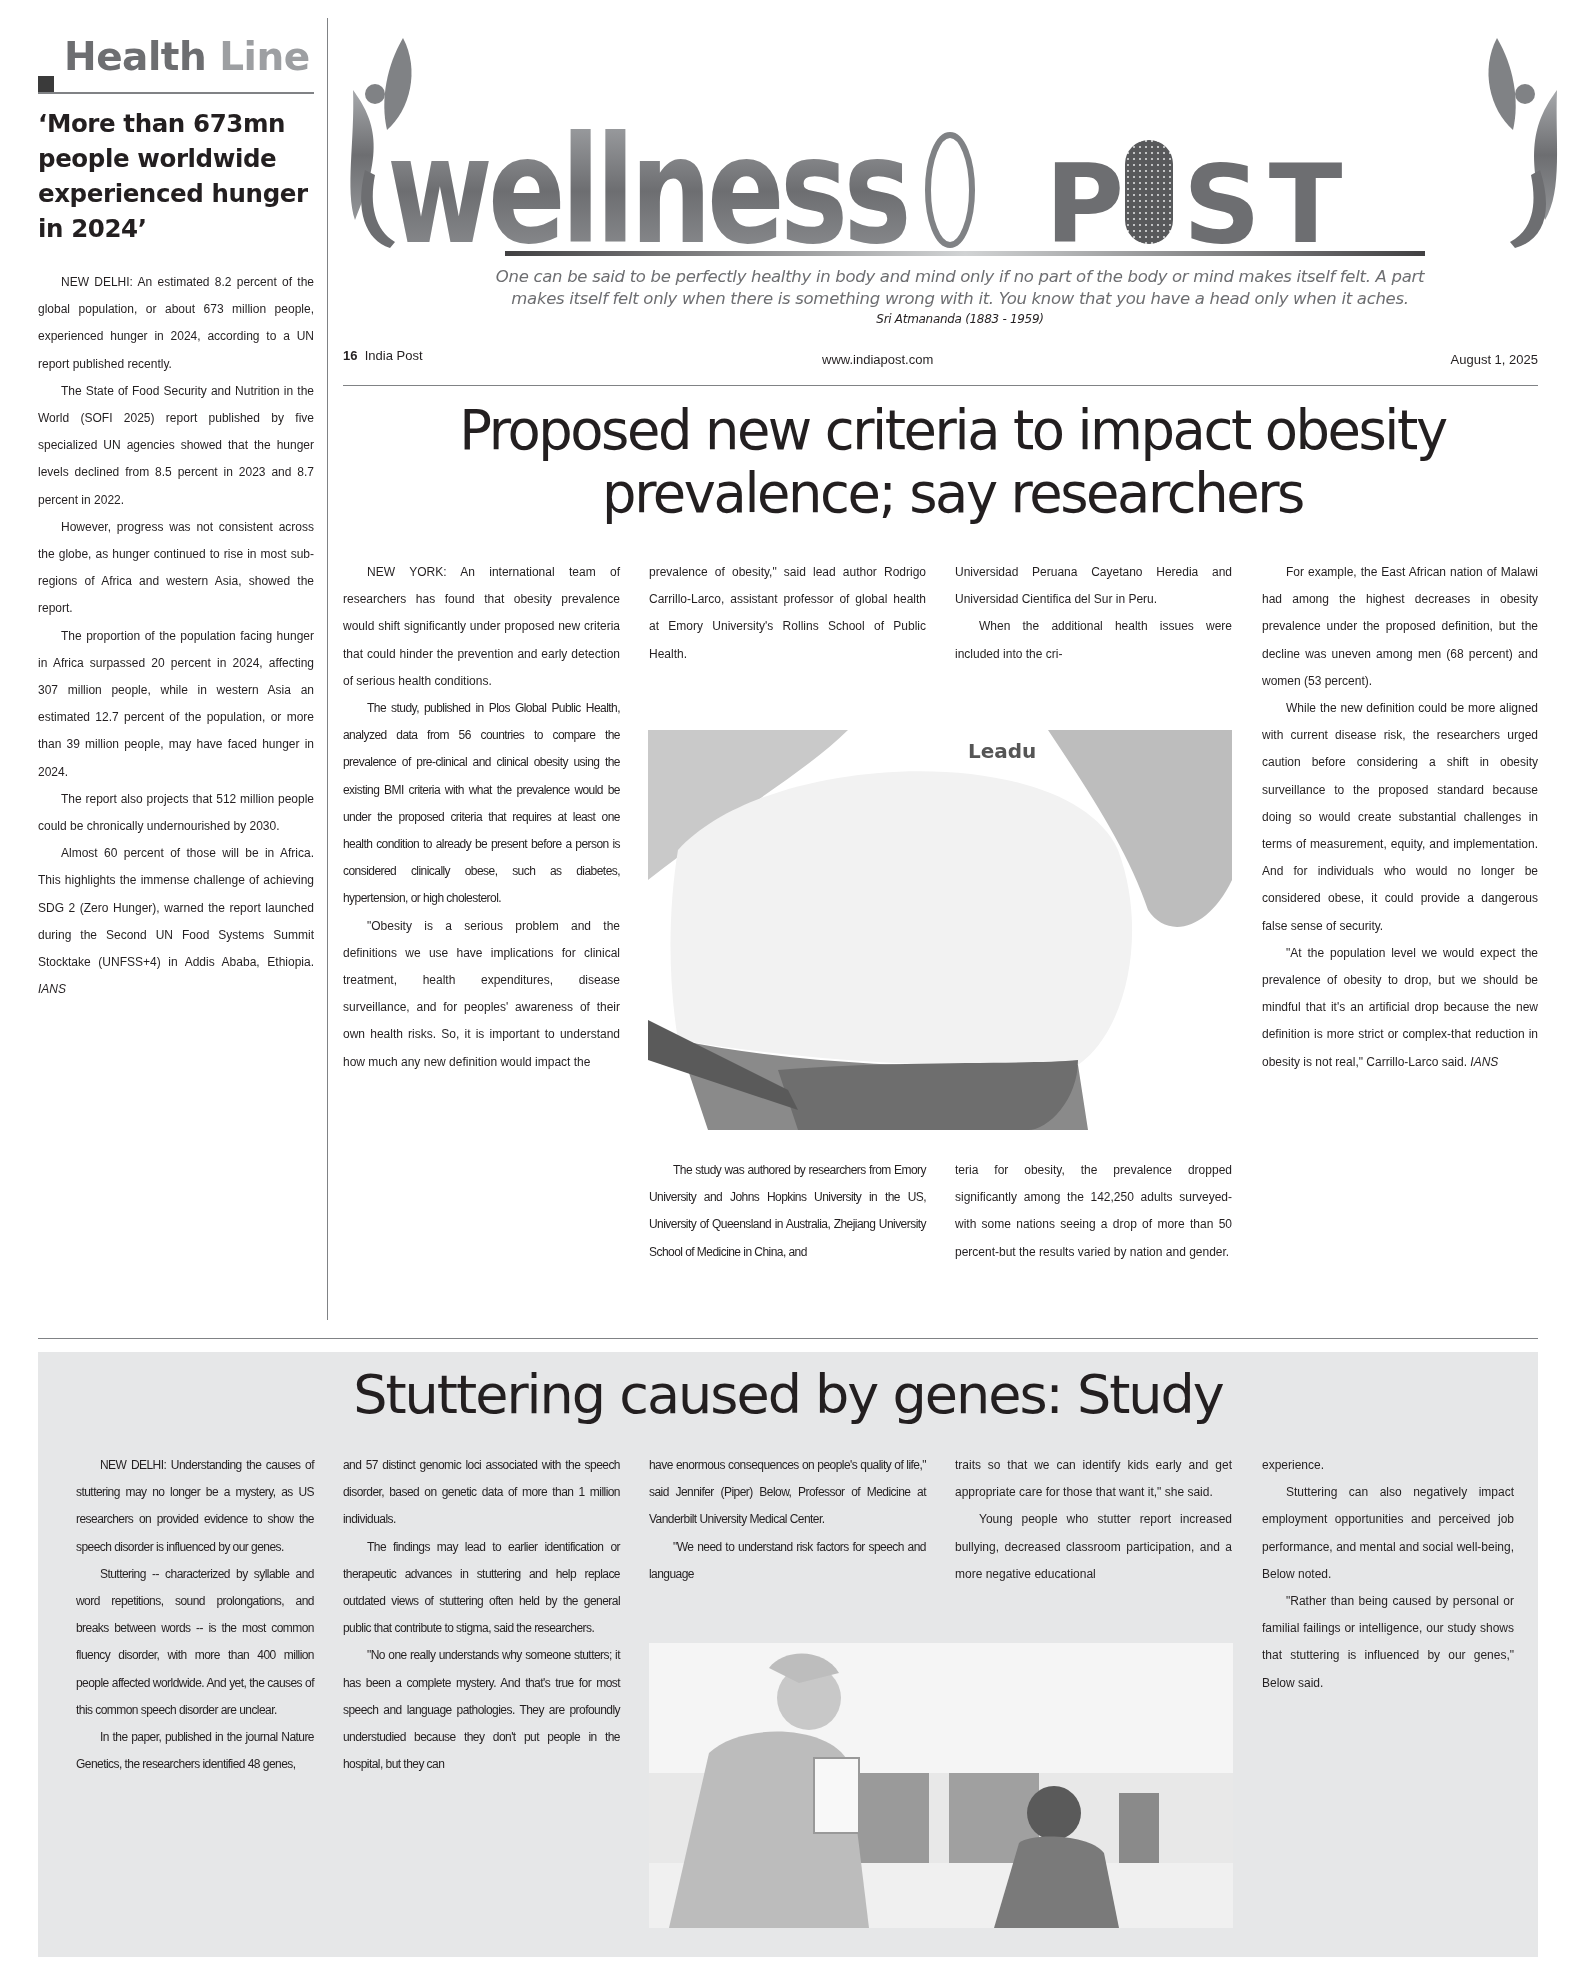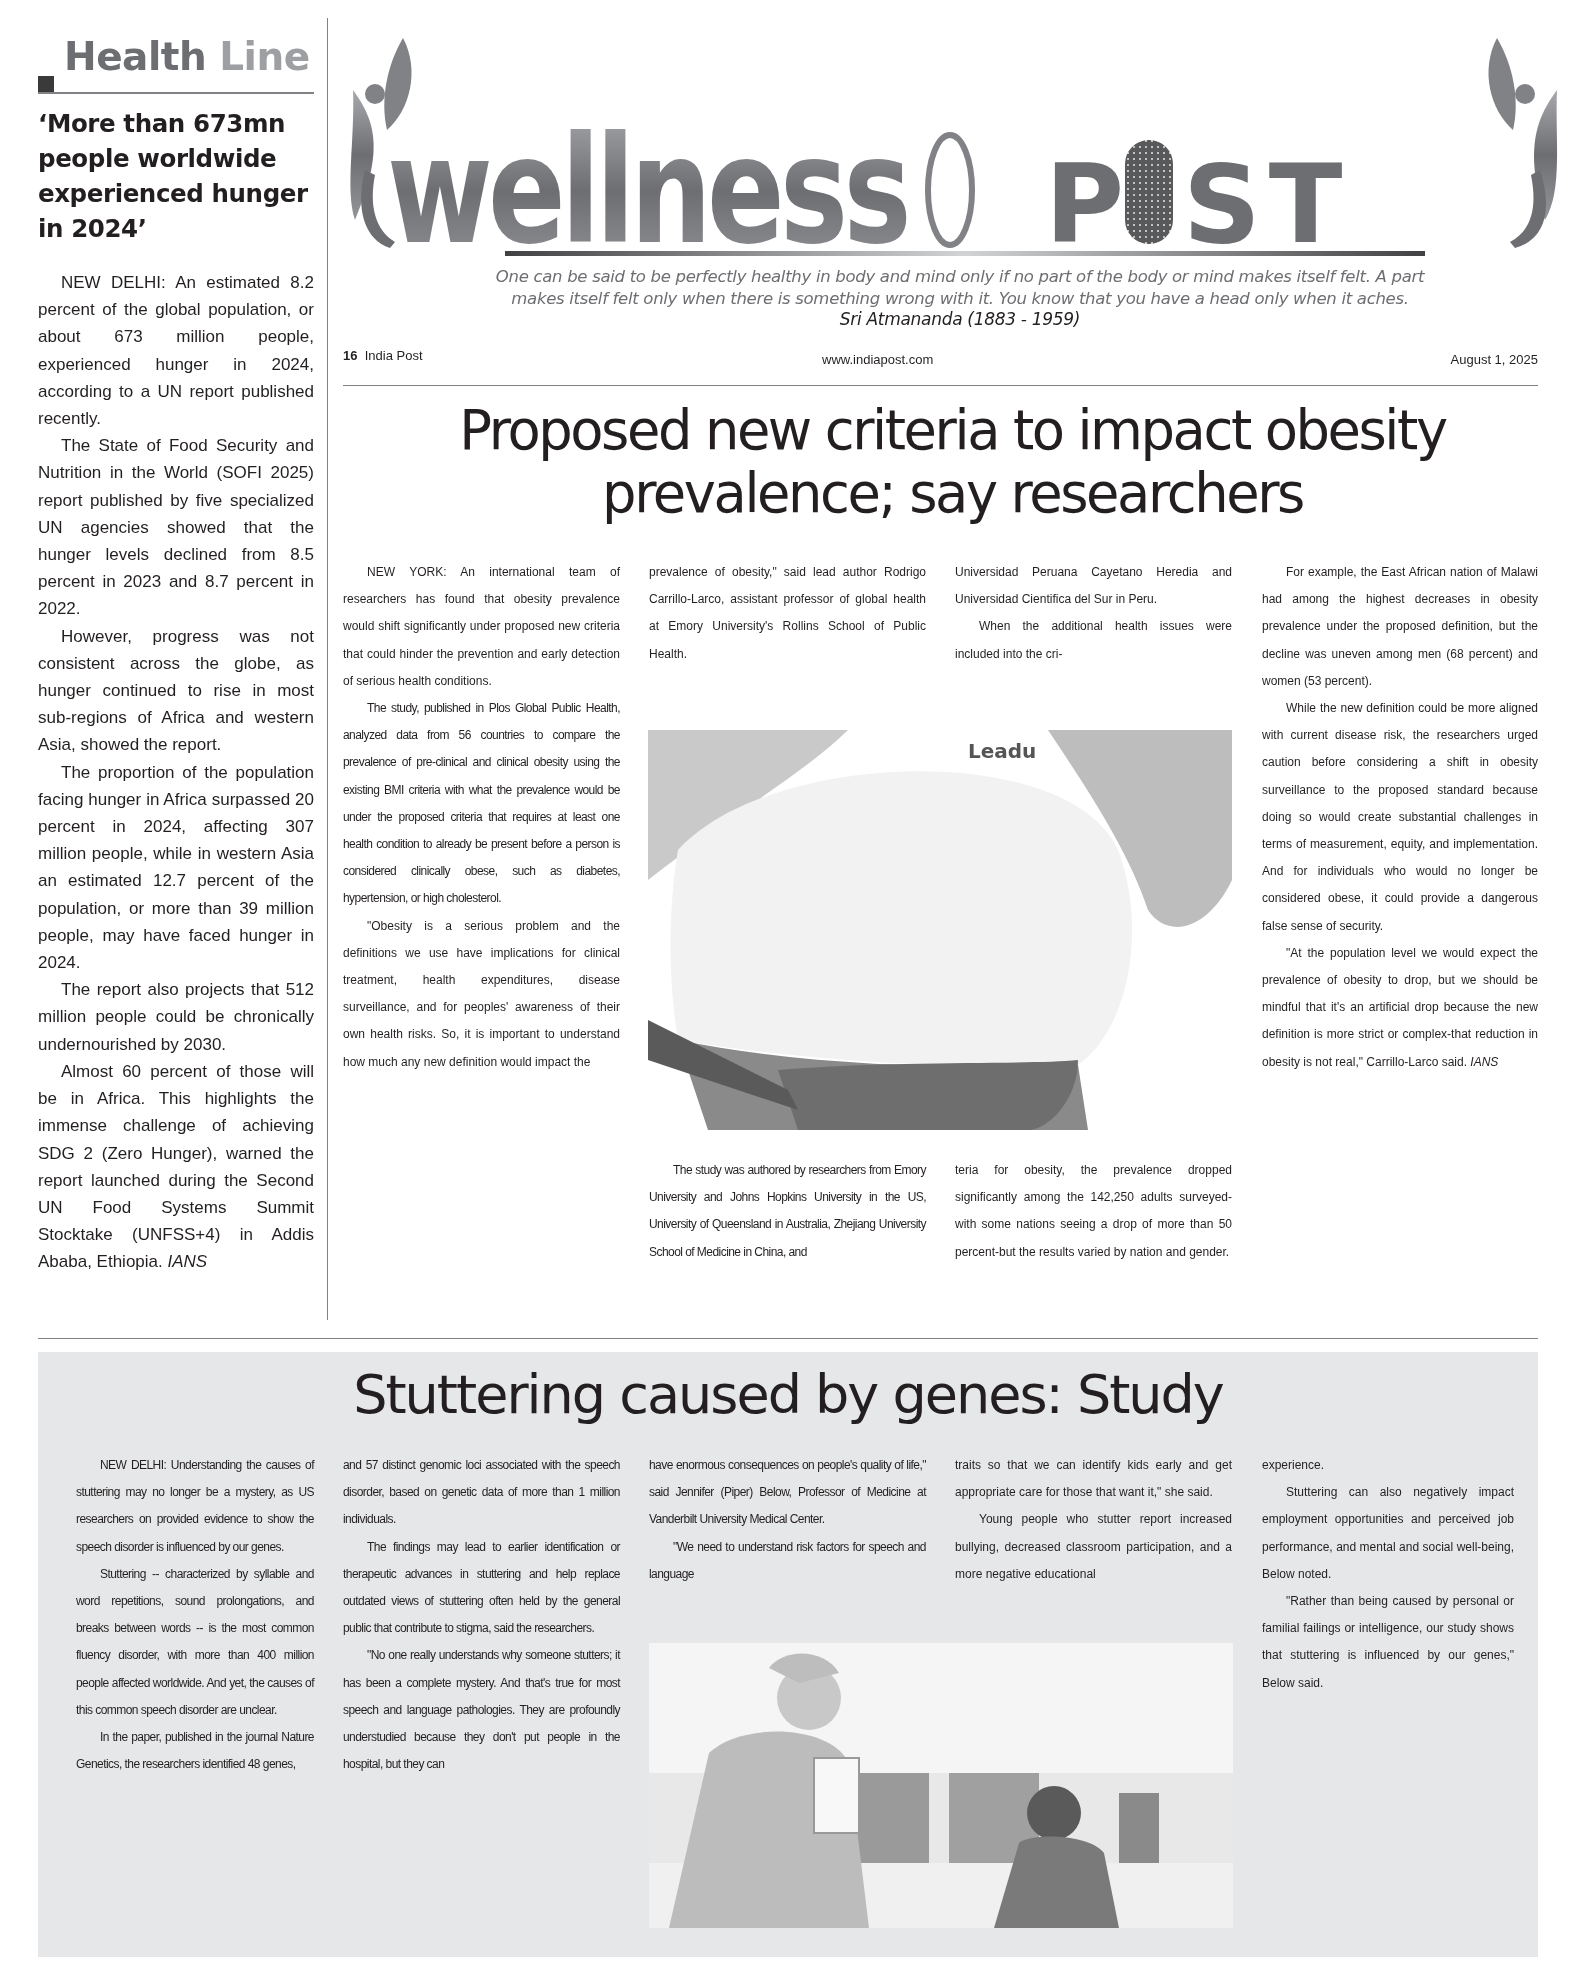--- a/index.html
+++ b/index.html
@@ -8,30 +8,30 @@
 
   
   #sidebar { left: 38px; top: 28px; width: 276px; }
   .hl-wrap { position: relative; height: 68px; }
   .hl-title { position: absolute; left: 26px; top: 6px; font-family: "DejaVu Sans", sans-serif; font-weight: bold; font-size: 39px; letter-spacing: -0.5px; }
   .hl-title .h1 { color: #6d6e71; }
   .hl-title .h2 { color: #9d9fa2; font-weight: bold; }
   .hl-square { position: absolute; left: 0; top: 48px; width: 16px; height: 16px; background: #3a3a3a; }
   .hl-rule { position: absolute; left: 0; top: 64px; width: 276px; height: 2px; background: #808285; }
   .side-head { margin-top: 10px; font-family: "DejaVu Sans", sans-serif; font-weight: bold; font-size: 24.5px; line-height: 35px; color: #231f20; letter-spacing: -0.4px; }
-  .side-body { margin-top: 23px; font-size: 17px; line-height: 27.2px; text-align: justify; color: #231f20; }
+  .side-body { margin-top: 23px; font-size: 12px; line-height: 27.2px; text-align: justify; color: #231f20; }
   .side-body p { margin: 0; text-indent: 23px; }
   .vrule { left: 327px; top: 18px; width: 1px; height: 1302px; background: #808285; }
   .hrule-side { left: 38px; top: 1338px; width: 1500px; height: 1px; background: #808285; }
 
   
   #masthead { left: 345px; top: 30px; width: 1220px; height: 240px; }
   .logo-svg { position: absolute; left: 0; top: 0; }
   .quote { left: 345px; top: 266px; width: 1230px; text-align: center; font-family: "DejaVu Sans", sans-serif; font-style: italic; font-size: 16.5px; line-height: 21.5px; color: #6d6e71; letter-spacing: -0.3px; }
-  .quote .attr { color: #231f20; font-size: 17px; }
+  .quote .attr { color: #231f20; font-size: 12px; }
 
   .dateline { top: 348px; font-size: 13px; color: #231f20; }
   .dateline .num { font-weight: bold; }
   .rule-top { left: 343px; top: 385px; width: 1195px; height: 1px; background: #808285; }
 
   
   .head1 { left: 330px; top: 398px; width: 1245px; text-align: center; font-family: "DejaVu Sans", sans-serif; font-weight: normal; font-size: 56px; line-height: 63px; letter-spacing: -2.5px; color: #231f20; transform: scaleX(0.97); transform-origin: center; }
 
   .col { position: absolute; font-size: 12px; line-height: 27.2px; text-align: justify; color: #231f20; }
   .col p { margin: 0; text-indent: 24px; }

